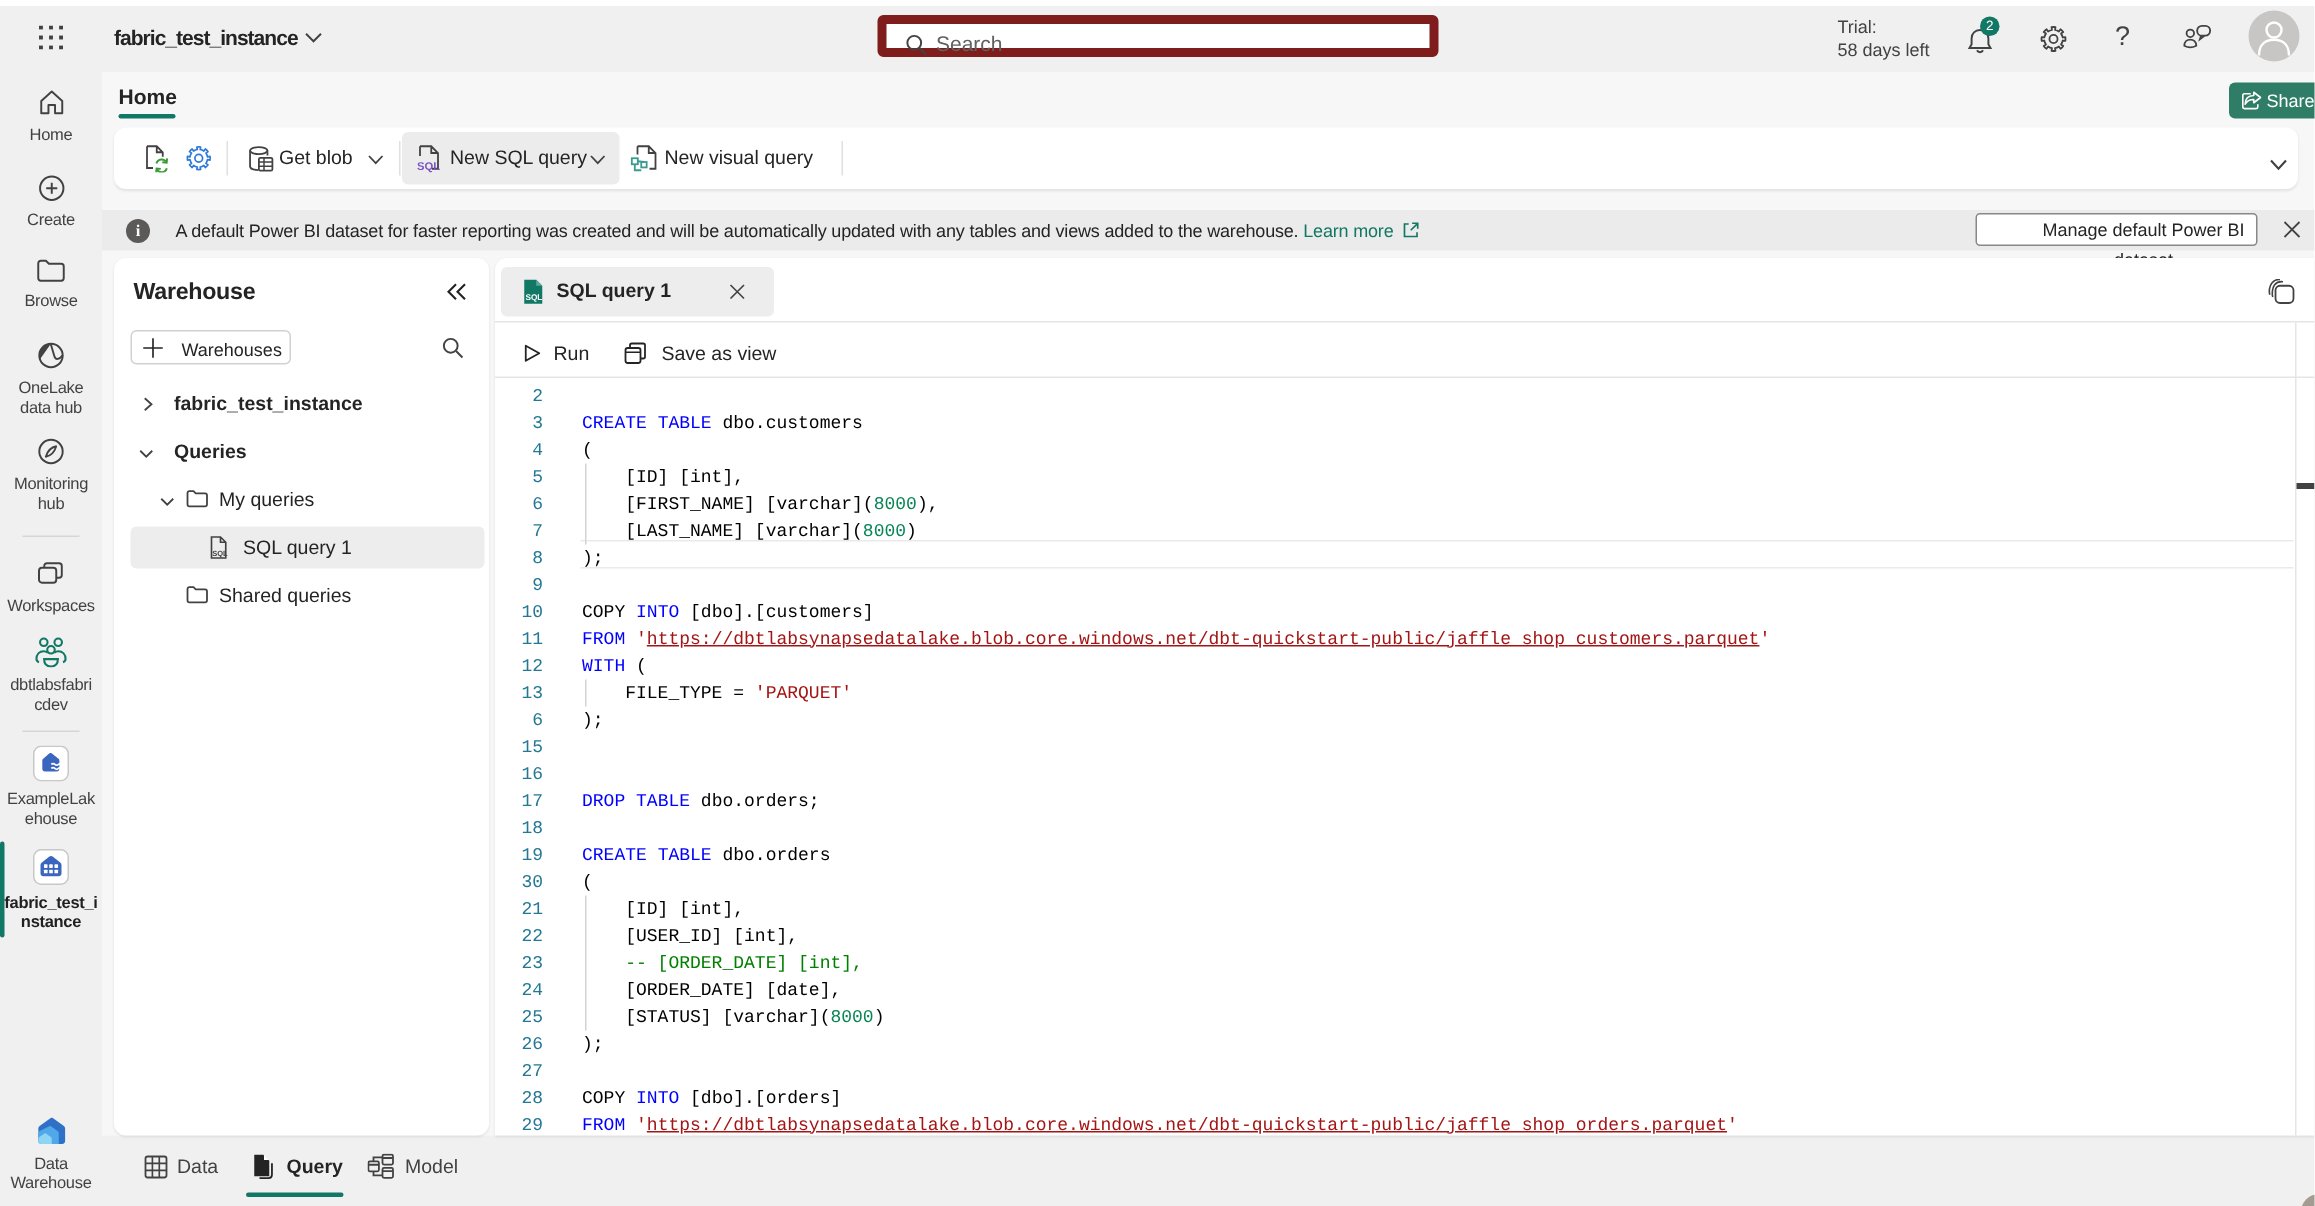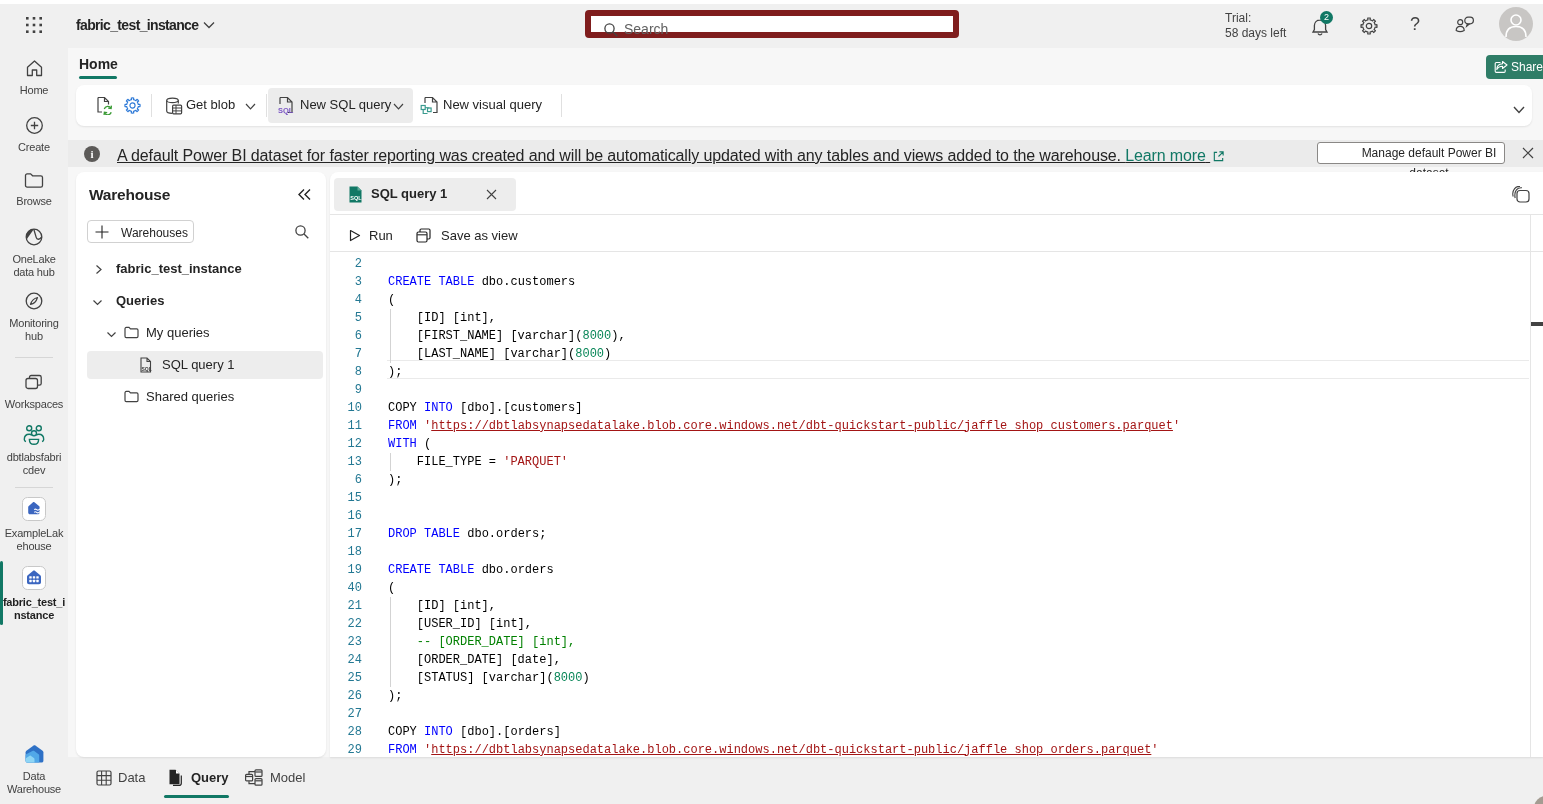--- a/index.html
+++ b/index.html
@@ -27,21 +27,21 @@
 #homeunderline { position:absolute; left:79px; top:76px; width:38px; height:3px; background:#117865; border-radius:2px; }
 #sharebtn { position:absolute; left:1466px; top:55px; width:70px; height:24px; background:#2f7d67; border-radius:4px; color:#fff; font-size:12px;margin-left:20px; }
 #sharebtn span { position:absolute; left:25px; top:5px; }
 
 #toolbar { position:absolute; left:76px; top:85px; width:1456px; height:41px; background:#fff; border-radius:8px; box-shadow:0 1px 2px rgba(0,0,0,0.09); }
 .tdiv { position:absolute; top:9px; height:23px; border-left:1px solid #e0e0e0; }
 .tbtn { position:absolute; font-size:13px; color:#242424; }
 #newsqlbtn { position:absolute; left:192px; top:3px; width:145px; height:35px; background:#ececec; border-radius:4px; }
 
 #banner { position:absolute; left:68px; top:140px; width:1475px; height:27px; background:#ebebeb; }
-#banner .txt { position:absolute; left:49px; top:7px; font-size:16px; letter-spacing:-0.12px; color:#242424;text-decoration:underline; }
+#banner .txt { position:absolute; left:49px; top:7px; font-size:12px; letter-spacing:-0.12px; color:#242424; }
 #managebtn { position:absolute; left:1249px; top:2px; width:188px; height:22px; background:#fff; border:1px solid #8a8886; border-radius:3px; font-size:12px; text-align:center; line-height:20px; color:#242424;padding-left:36px; }
 
 #explorer { position:absolute; left:76px; top:172px; width:250px; height:585px; background:#fff; border-radius:8px; box-shadow:0 1px 2px rgba(0,0,0,0.09); }
 #explorer h2 { position:absolute; left:13px; top:14px; font-size:15.5px; font-weight:700; letter-spacing:-0.2px; }
 #whbtn { position:absolute; left:11px; top:48px; width:107px; height:23px; border:1px solid #d1d1d1; border-radius:4px; background:#fff; font-size:12px; }
 .treerow { position:absolute; left:0; width:250px; height:28px; font-size:13px; line-height:28px; color:#242424; }
 #selrow { position:absolute; left:11px; top:179px; width:236px; height:28px; background:#ededed; border-radius:4px; }
 
 #editor { position:absolute; left:330px; top:172px; width:1213px; height:585px; background:#fff; border-radius:8px 0 0 0; box-shadow:0 1px 2px rgba(0,0,0,0.09); }
 #qtab { position:absolute; left:4px; top:6px; width:182px; height:33px; background:#ededed; border-radius:4px; }
@@ -406,21 +406,21 @@
       <div class="cl"><span class="ln">10</span><span class="ct">COPY <span class="k">INTO</span> [dbo].[customers]</span></div>
       <div class="cl"><span class="ln">11</span><span class="ct"><span class="k">FROM</span> <span class="s">'</span><span class="s u">https://dbtlabsynapsedatalake.blob.core.windows.net/dbt-quickstart-public/jaffle_shop_customers.parquet</span><span class="s">'</span></span></div>
       <div class="cl"><span class="ln">12</span><span class="ct"><span class="k">WITH</span> (</span></div>
       <div class="cl"><span class="ln">13</span><span class="ct">    FILE_TYPE = <span class="s">'PARQUET'</span></span></div>
       <div class="cl"><span class="ln">6</span><span class="ct">);</span></div>
       <div class="cl"><span class="ln">15</span><span class="ct"></span></div>
       <div class="cl"><span class="ln">16</span><span class="ct"></span></div>
       <div class="cl"><span class="ln">17</span><span class="ct"><span class="k">DROP</span> <span class="k">TABLE</span> dbo.orders;</span></div>
       <div class="cl"><span class="ln">18</span><span class="ct"></span></div>
       <div class="cl"><span class="ln">19</span><span class="ct"><span class="k">CREATE</span> <span class="k">TABLE</span> dbo.orders</span></div>
-      <div class="cl"><span class="ln">40</span><span class="ct">(</span></div>
+      <div class="cl"><span class="ln">30</span><span class="ct">(</span></div>
       <div class="cl"><span class="ln">21</span><span class="ct">    [ID] [int],</span></div>
       <div class="cl"><span class="ln">22</span><span class="ct">    [USER_ID] [int],</span></div>
       <div class="cl"><span class="ln">23</span><span class="ct"><span class="c">    -- [ORDER_DATE] [int],</span></span></div>
       <div class="cl"><span class="ln">24</span><span class="ct">    [ORDER_DATE] [date],</span></div>
       <div class="cl"><span class="ln">25</span><span class="ct">    [STATUS] [varchar](<span class="n">8000</span>)</span></div>
       <div class="cl"><span class="ln">26</span><span class="ct">);</span></div>
       <div class="cl"><span class="ln">27</span><span class="ct"></span></div>
       <div class="cl"><span class="ln">28</span><span class="ct">COPY <span class="k">INTO</span> [dbo].[orders]</span></div>
       <div class="cl"><span class="ln">29</span><span class="ct"><span class="k">FROM</span> <span class="s">'</span><span class="s u">https://dbtlabsynapsedatalake.blob.core.windows.net/dbt-quickstart-public/jaffle_shop_orders.parquet</span><span class="s">'</span></span></div>
     </div>

